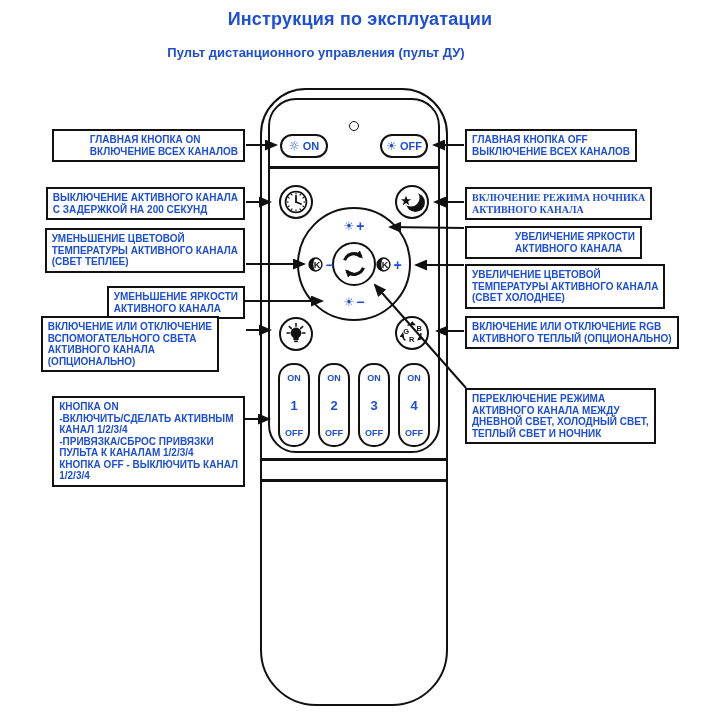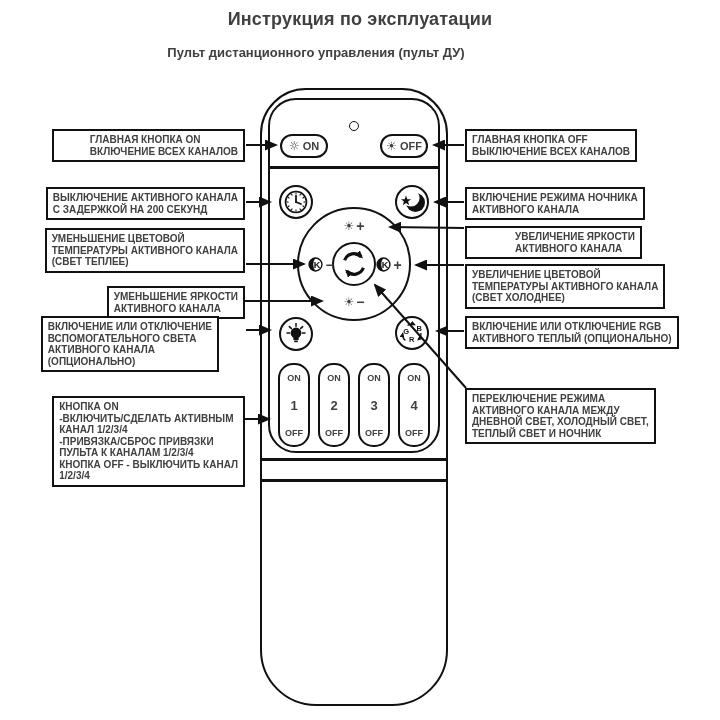--- a/index.html
+++ b/index.html
@@ -1,19 +1,19 @@
 <!DOCTYPE html>
 <html><head>
 <meta charset="utf-8">
 <style>
   * { box-sizing: border-box; margin: 0; padding: 0; }
   html,body { background:#fff; }
   .page {
     position: relative; width: 720px; height: 720px; background: #fff;
-    font-family: "Liberation Sans", sans-serif; color: #404040; overflow: hidden;
+    font-family: "Liberation Sans", sans-serif; color: #1d4ed8; overflow: hidden;
   }
   .title {
     position: absolute; top: 9px; left: 0; width: 720px; text-align: center;
     font-size: 18px; font-weight: bold; letter-spacing: .2px;
   }
   .subtitle {
     position: absolute; top: 45px; left: 0; width: 632px; text-align: center;
     font-size: 13px; font-weight: bold;
   }
   
@@ -23,21 +23,21 @@
     white-space: pre-line; z-index: 6;
   }
   .co-l { text-align: left; }
   #lb1 { right: 475px; top: 129px; padding-left: 36px; }
   #lb2 { right: 475px; top: 187px; }
   #lb3 { right: 475px; top: 228px; }
   #lb4 { right: 475px; top: 286px; margin-left: 20px; }
   #lb5 { right: 501px; top: 316px; }
   #lb6 { right: 475px; top: 396px; }
   #rb1 { left: 465px; top: 129px; }
-  #rb2 { left: 465px; top: 187px; }
+  #rb2 { left: 465px; top: 187px; font-family: Liberation Serif, serif; }
   #rb3 { left: 465px; top: 226px; padding-left: 48px; }
   #rb4 { left: 465px; top: 264px; }
   #rb5 { left: 465px; top: 316px; }
   #rb6 { left: 465px; top: 388px; }
   
   .abs { position: absolute; }
   .remote-body {
     left: 260px; top: 88px; width: 188px; height: 618px;
     border: 2.5px solid #111; border-radius: 46px 46px 56px 56px; background:#fff;
   }

